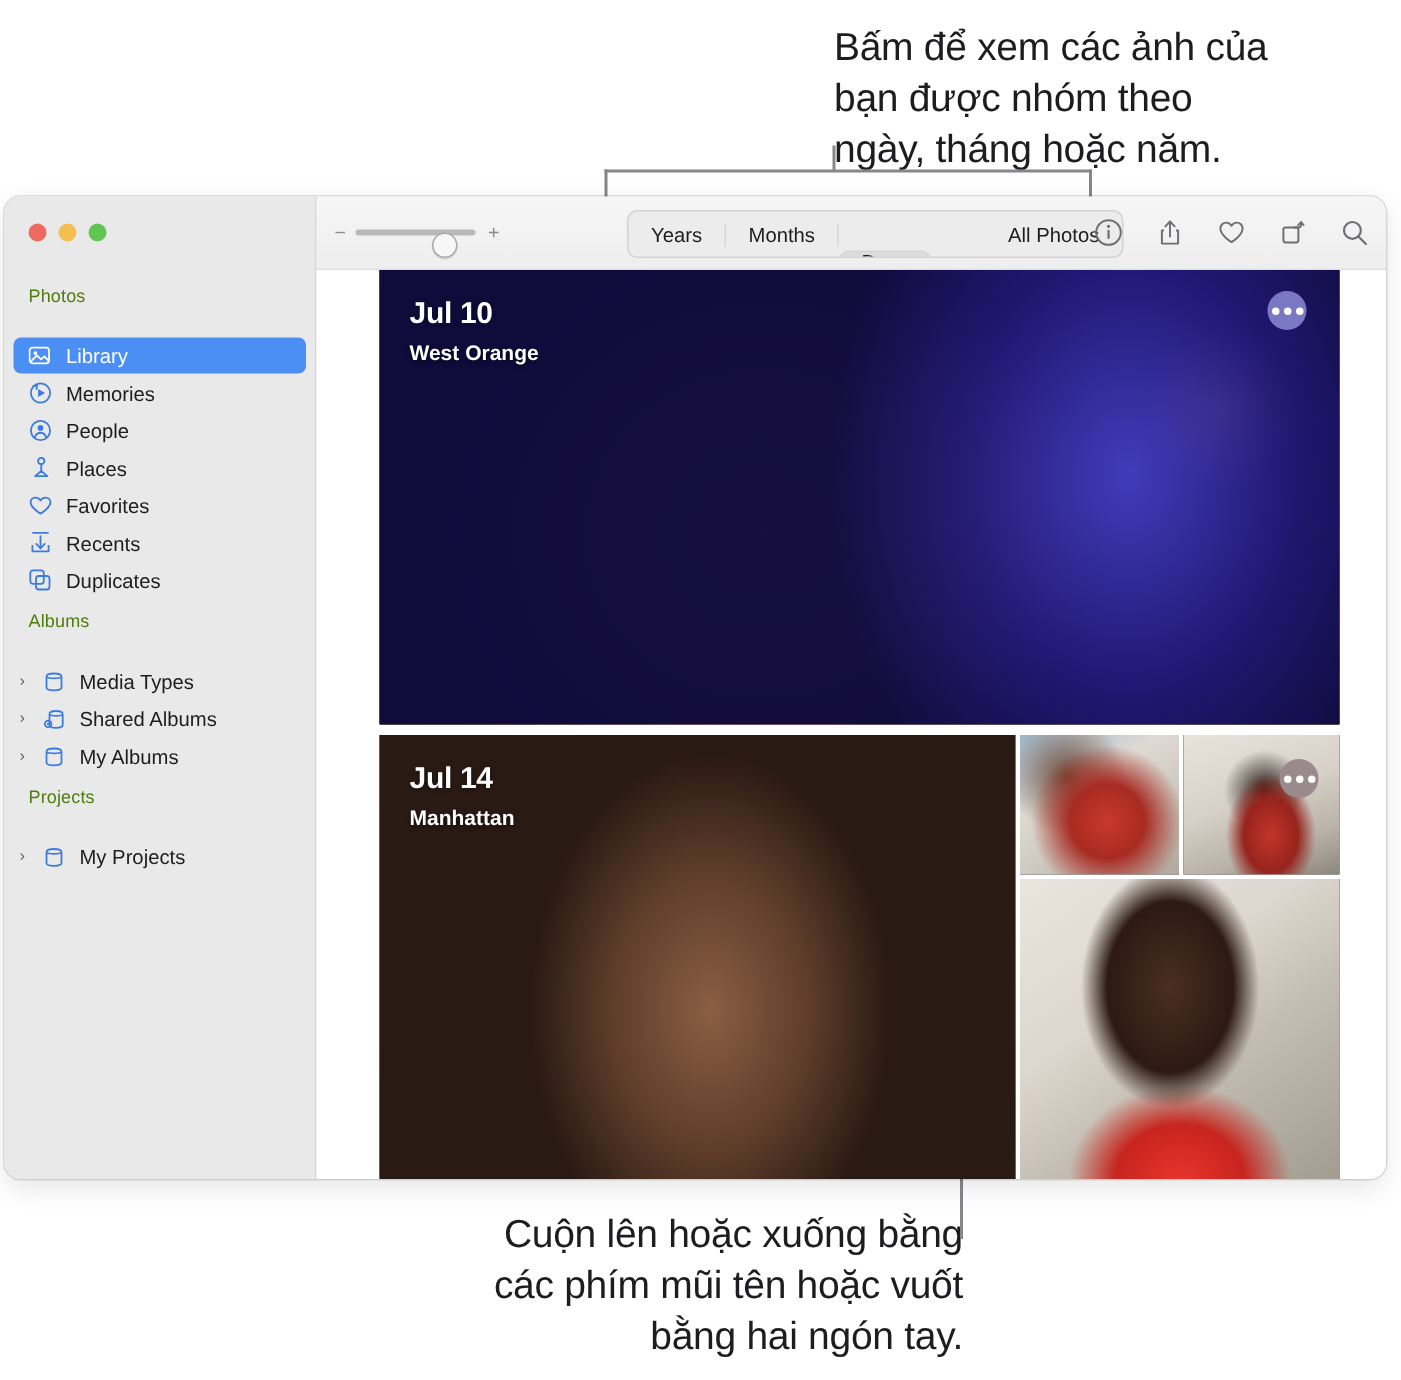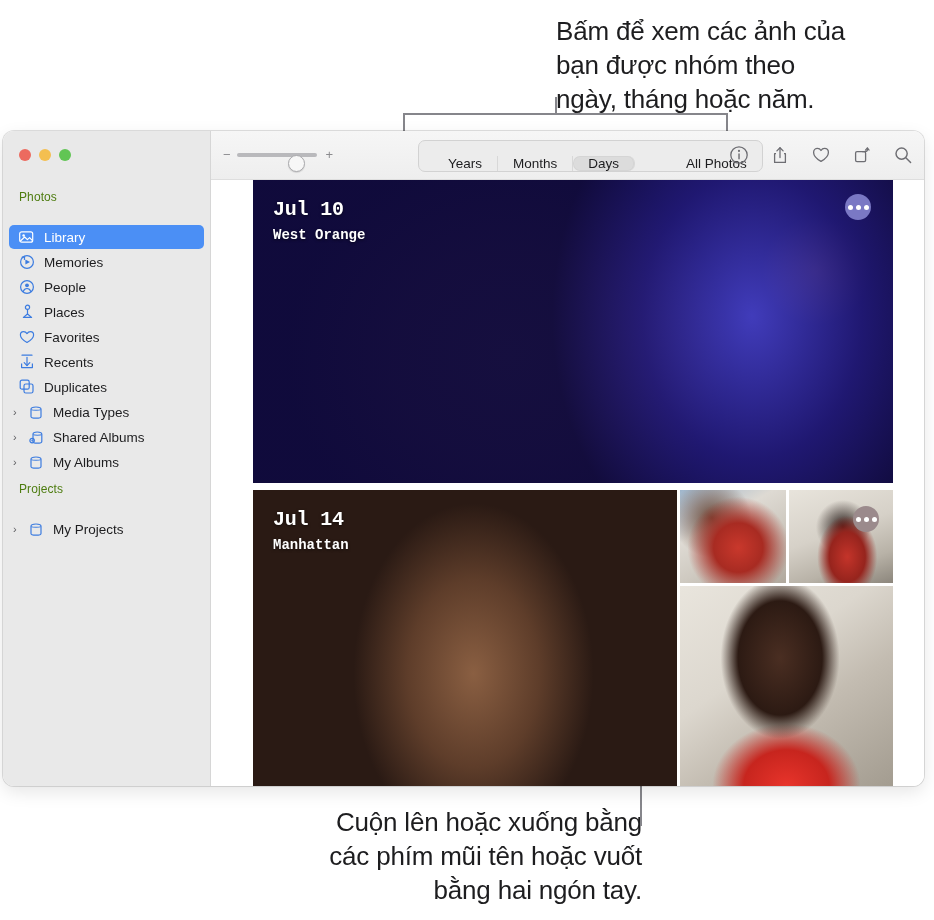--- a/index.html
+++ b/index.html
@@ -92,23 +92,23 @@
   }
   .sl-thumb {
     position: absolute; right: 12px; top: 2px;
     width: 15px; height: 15px; border-radius: 50%;
     background: #f7f7f7; border: 1px solid #a9a9ac;
     box-shadow: 0 1px 1px rgba(0,0,0,0.12);
   }
 
   #segmented {
     position: absolute; left: 207px; top: 9px;
-    height: 30px; display: flex; align-items: flex-end;
+    height: 30px; display: flex; align-items: center;
     background: #ececec; border: 1px solid #d2d2d2;
-    border-radius: 7px; overflow: hidden; padding-left: 14px;
+    border-radius: 7px; overflow: hidden;
   }
   .seg {
     display: flex; align-items: center; justify-content: center;
     padding: 0 15px; font-size: 13.5px; color: #1d1d1f;
     border-right: 1px solid #d8d8d8; position: relative;
   }
   .seg:last-child { border-right: none; margin-left: 36px; }
   .seg.active {
     background: #dcdcdc;
     border-radius: 7px;
@@ -126,21 +126,21 @@
   
   #content {
     position: absolute; left: 208px; top: 49px;
     width: 713px; height: 606px;
     background: #ffffff; overflow: hidden;
   }
 
   .ph { position: absolute; overflow: hidden; background: #333; }
 
   .ph-label { position: absolute; left: 20px; top: 18px; color: #fff; z-index: 3;
-              text-shadow: 0 1px 3px rgba(0,0,0,0.55); font-family: Liberation Mono, monospace; }
+              text-shadow: 0 1px 3px rgba(0,0,0,0.55); }
   .ph-date { font-size: 20px; font-weight: bold; letter-spacing: -0.2px; }
   .ph-place { font-size: 14px; font-weight: bold; margin-top: 6px; }
 
   .more-btn {
     position: absolute; width: 26px; height: 26px; border-radius: 50%;
     display: flex; align-items: center; justify-content: center; gap: 3px; z-index: 4;
   }
   .more-btn i { width: 5px; height: 5px; border-radius: 50%; background: #fff; display: block; }
 
   
@@ -238,20 +238,21 @@
           </div>
           <div class="side-item">
             <span class="ic">
               <svg width="16" height="16" viewBox="0 0 16 16">
                 <rect x="1.2" y="1.2" width="9" height="9" rx="1.8" fill="none" stroke="#3c7ce0" stroke-width="1.2"></rect>
                 <rect x="5" y="5" width="9" height="9" rx="1.8" fill="none" stroke="#3c7ce0" stroke-width="1.2"></rect>
               </svg>
             </span>
             <span class="side-label">Duplicates</span>
           </div>
+          <div class="side-header">Albums</div>
           <div class="side-item">
             <span class="disc">›</span>
             <span class="ic">
               <svg width="14" height="15" viewBox="0 0 14 15">
                 <path d="M2 4.2 C2 2.8 3.1 2 7 2 C10.9 2 12 2.8 12 4.2 V11.4 C12 12.5 11.2 13.2 7 13.2 C2.8 13.2 2 12.5 2 11.4 Z" fill="none" stroke="#3c7ce0" stroke-width="1.2" stroke-linejoin="round"></path>
                 <path d="M2.2 4.6 C3.4 5.4 10.6 5.4 11.8 4.6" fill="none" stroke="#3c7ce0" stroke-width="1.1"></path>
               </svg>
             </span>
             <span class="side-label">Media Types</span>
           </div>

